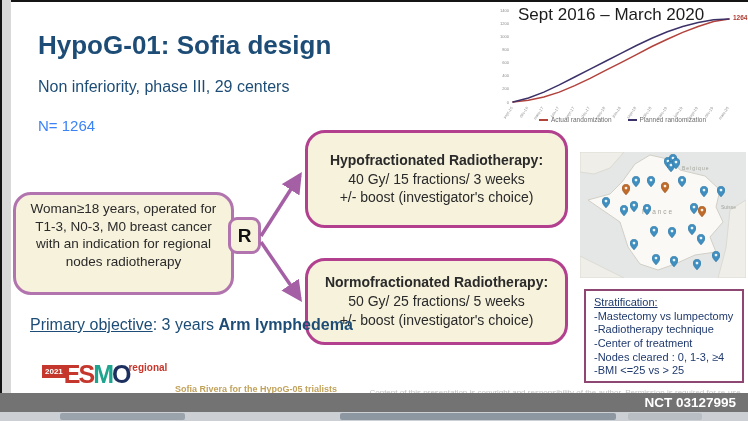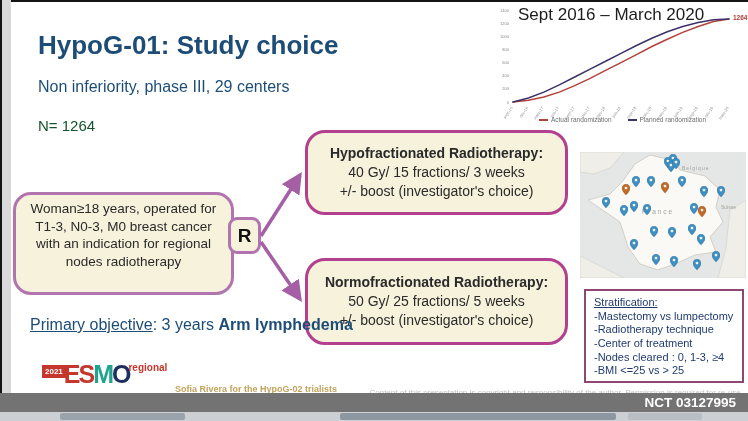--- a/index.html
+++ b/index.html
@@ -8,21 +8,21 @@
     background:#ffffff;font-family:"Liberation Sans",sans-serif;
   }
   
   .frame-top{position:absolute;left:0;top:0;width:748px;height:2px;background:#151515;}
   .frame-left-black{position:absolute;left:0;top:0;width:2px;height:421px;background:#151515;}
   .frame-left-gray{position:absolute;left:2px;top:0;width:9px;height:421px;background:#d9d9d9;}
 
   
   .title{position:absolute;left:38px;top:30px;font-size:26px;font-weight:bold;color:#1d4d76;}
   .subtitle{position:absolute;left:38px;top:78px;font-size:16px;color:#1d4d76;}
-  .n-label{position:absolute;left:38px;top:117px;font-size:15px;color:#14532d;text-align:center;}
+  .n-label{position:absolute;left:38px;top:117px;font-size:15px;color:#3b82f6;text-align:center;}
 
   
   .chart{position:absolute;left:497px;top:2px;width:251px;height:122px;background:#fff;}
   .chart-title{position:absolute;left:21px;top:3px;font-size:17px;color:#1c1c1c;white-space:nowrap;}
   .chart svg{position:absolute;left:0;top:0;}
   .chart-legend{position:absolute;left:0;bottom:1px;width:100%;display:flex;justify-content:center;gap:16px;
     font-size:6.5px;color:#6e6e6e;align-items:center;}
   .chart-legend .sw{display:inline-block;width:9px;height:2px;margin-right:3px;vertical-align:middle;}
 
   
@@ -31,21 +31,21 @@
     justify-content:center;text-align:center;font-size:13.5px;line-height:1.3;color:#2a2a2a;padding:5px 9px;}
   .r-box{position:absolute;left:228px;top:217px;width:33px;height:37px;box-sizing:border-box;
     background:#f6f2dc;border:3px solid #b274ae;border-radius:9px;display:flex;align-items:center;
     justify-content:center;font-size:19px;font-weight:bold;color:#111;}
   .arrows{position:absolute;left:257px;top:150px;}
 
   
   .arm-box{position:absolute;left:305px;width:263px;box-sizing:border-box;background:#f6f2dc;
     border:3px solid #b2408f;border-radius:20px;display:flex;flex-direction:column;align-items:center;
     justify-content:center;text-align:center;color:#2a2a2a;font-size:14px;line-height:1.35;padding:4px 6px;}
-  .arm-hypo{top:130px;height:85px;}
+  .arm-hypo{top:130px;height:98px;}
   .arm-normo{top:258px;height:87px;}
   .arm-title{font-weight:bold;}
 
   
   .map{position:absolute;left:580px;top:152px;width:166px;height:126px;background:#e4e7e6;overflow:hidden;}
   .map svg.base{position:absolute;left:0;top:0;}
   .map-label{position:absolute;color:#a3a39b;}
   .lbl-france{left:62px;top:56px;font-size:6.5px;letter-spacing:2px;}
   .lbl-belgique{left:102px;top:13px;font-size:5px;letter-spacing:1px;}
   .lbl-suisse{left:141px;top:52px;font-size:5px;}
@@ -78,21 +78,21 @@
   .seg2{left:340px;width:276px;background:#8d97a2;}
   .seg3{left:628px;width:74px;background:#b8bec4;}
 </style>
 </head>
 <body>
 
 <div class="frame-top"></div>
 <div class="frame-left-black"></div>
 <div class="frame-left-gray"></div>
 
-<div class="title">HypoG-01: Study choice</div>
+<div class="title">HypoG-01: Sofia design</div>
 <div class="subtitle">Non inferiority, phase III, 29 centers</div>
 <div class="n-label">N= 1264</div>
 
 <div class="chart">
   <svg id="chart-svg" width="251" height="122" viewBox="0 0 251 122">
       <text x="12" y="101.5" font-size="4" fill="#8a8a8a" text-anchor="end">0</text>
       <text x="12" y="88.35714285714286" font-size="4" fill="#8a8a8a" text-anchor="end">200</text>
       <text x="12" y="75.21428571428572" font-size="4" fill="#8a8a8a" text-anchor="end">400</text>
       <text x="12" y="62.07142857142858" font-size="4" fill="#8a8a8a" text-anchor="end">600</text>
       <text x="12" y="48.92857142857143" font-size="4" fill="#8a8a8a" text-anchor="end">800</text>
@@ -279,21 +279,21 @@
 
 <div class="primary-obj">
   <span class="u">Primary objective</span><span>: 3 years </span><b>Arm lymphedema</b>
 </div>
 
 <div class="esmo-logo">
   <span class="logo-year">2021</span>
   <span class="logo-letters"><span class="le">E</span><span class="ls">S</span><span class="lm">M</span><span class="lo">O</span></span>
   <span class="logo-congress">regional</span>
 </div>
-<div class="credit">Sofia Rivera for the HypoG-02 trialists</div>
+<div class="credit">Sofia Rivera for the HypoG-05 trialists</div>
 <div class="copyright">Content of this presentation is copyright and responsibility of the author. Permission is required for re-use.</div>
 <div class="nct-bar">
   <span>NCT 03127995</span>
 </div>
 <div class="bottom-strip">
   <div class="seg seg1"></div>
   <div class="seg seg2"></div>
   <div class="seg seg3"></div>
 </div>
 

